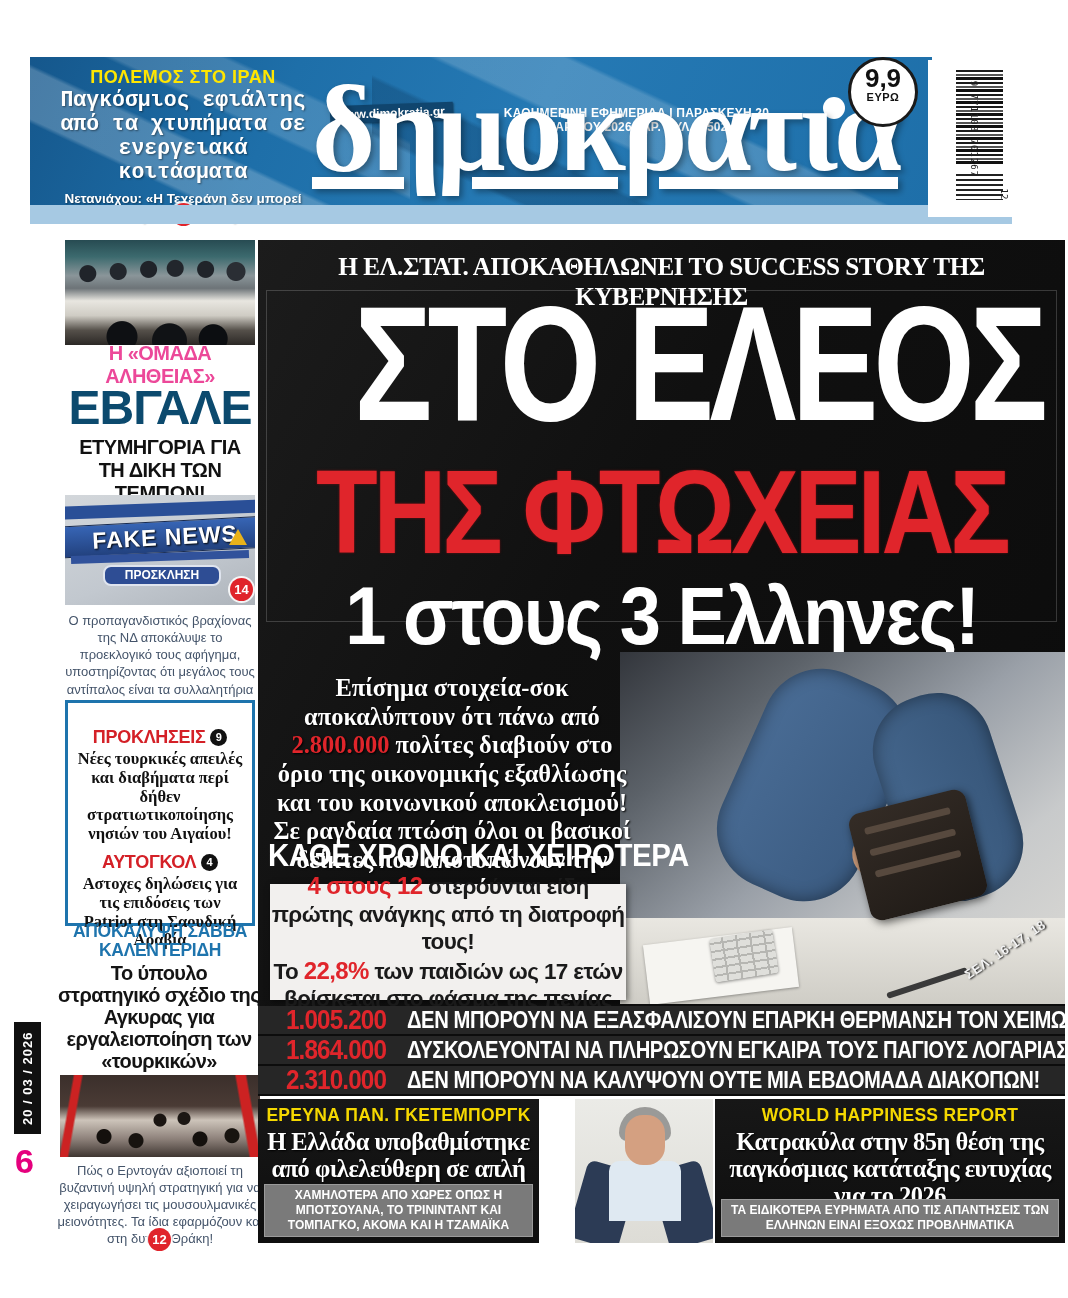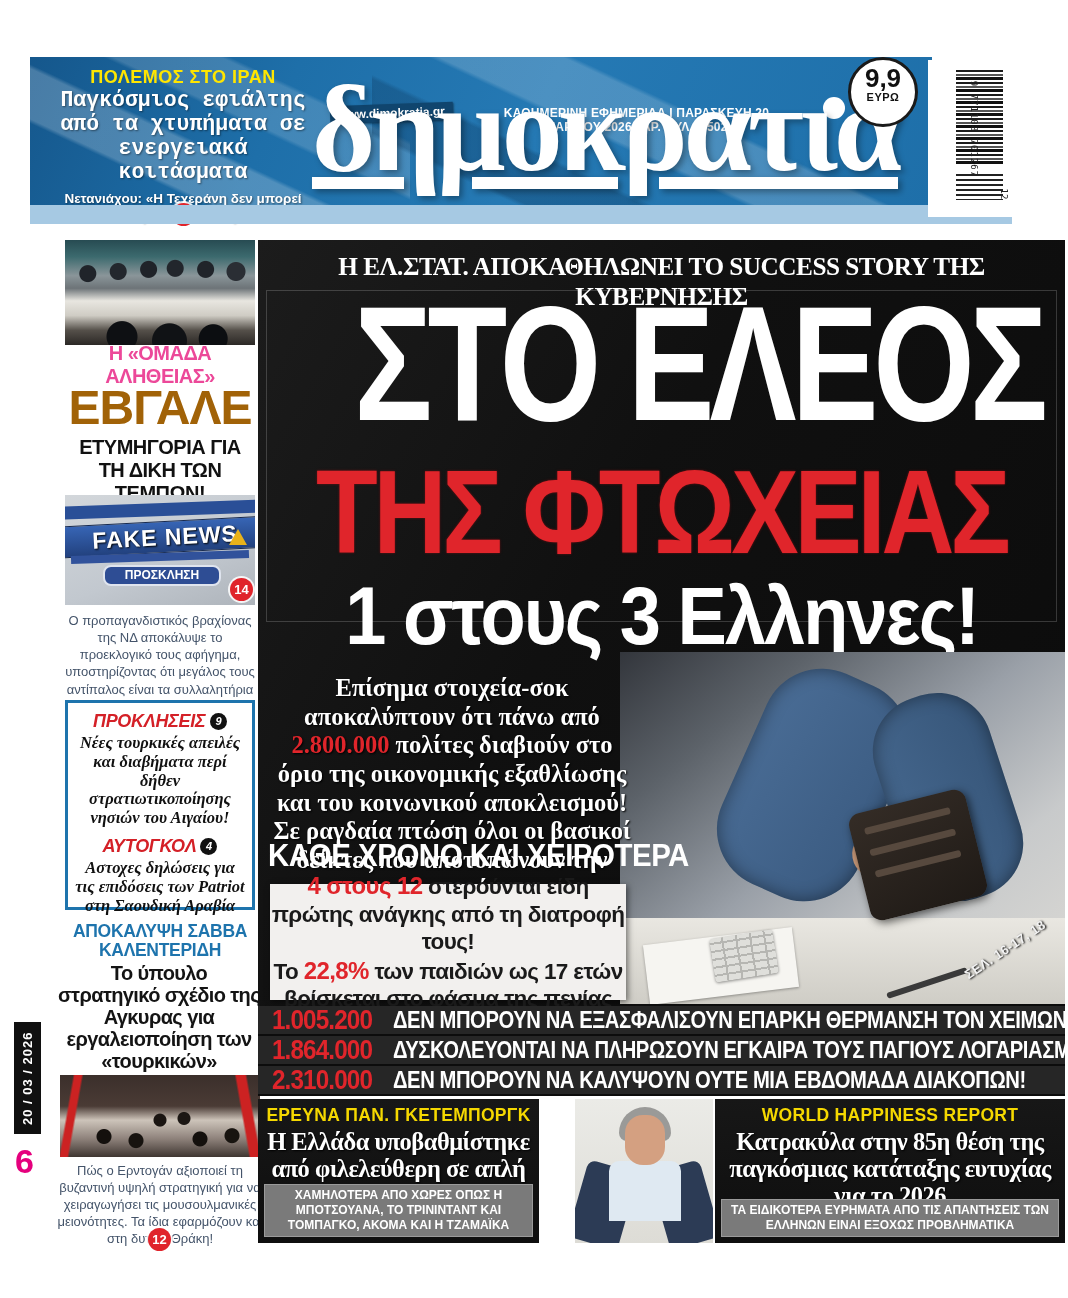--- a/index.html
+++ b/index.html
@@ -64,36 +64,36 @@
       radial-gradient(circle 9px at 28% 30%,#23272d 0 8px,transparent 9px),
       radial-gradient(circle 9px at 44% 28%,#1f2329 0 8px,transparent 9px),
       radial-gradient(circle 9px at 58% 27%,#22262c 0 8px,transparent 9px),
       radial-gradient(circle 9px at 74% 28%,#20242a 0 8px,transparent 9px),
       radial-gradient(circle 10px at 90% 30%,#2a2e34 0 9px,transparent 10px),
       radial-gradient(circle 16px at 30% 92%,#0e1013 0 15px,transparent 16px),
       radial-gradient(circle 18px at 55% 96%,#101215 0 17px,transparent 18px),
       radial-gradient(circle 15px at 78% 94%,#0c0e11 0 14px,transparent 15px),
       linear-gradient(180deg,#274b52 0%,#3c6a6e 16%,#8a9599 34%,#6d7478 46%,#e8e6e0 58%,#cfccc4 72%,#55504a 86%,#2b2825 100%);}
   .s1-kicker{top:342px;text-align:center;font-weight:bold;font-size:20px;color:#ec4899;letter-spacing:-.5px;}
-  .s1-big{top:380px;text-align:center;font-weight:bold;font-size:48px;color:#a16207;letter-spacing:-1px;}
+  .s1-big{top:380px;text-align:center;font-weight:bold;font-size:48px;color:#0c4a6e;letter-spacing:-1px;}
   .s1-tail{top:436px;text-align:center;font-weight:bold;font-size:20px;line-height:1.15;color:#111;letter-spacing:-.5px;}
   .photo-fake{top:495px;height:110px;background:linear-gradient(160deg,#d3d7db 0%,#c2c8cf 60%,#aeb4bb 100%);overflow:hidden;}
   .fn-topbar{position:absolute;left:-6px;top:8px;width:210px;height:13px;background:#2a4f97;transform:rotate(-2deg);
     color:#cdd9f2;font-weight:bold;font-size:8px;text-align:center;line-height:13px;letter-spacing:2px;}
   .fn-banner{position:absolute;left:-8px;top:26px;width:214px;height:30px;background:linear-gradient(180deg,#3765b5,#22417e);
     transform:rotate(-3deg);color:#fff;font-weight:bold;font-size:23px;text-align:center;line-height:30px;
     letter-spacing:1px;text-shadow:1px 1px 2px #000;border:1px solid #16294f;}
   .fn-sub{position:absolute;left:6px;top:58px;width:178px;height:8px;background:#31529b;transform:rotate(-2deg);}
   .fn-pill{position:absolute;left:38px;top:70px;width:114px;height:17px;background:#2e4d94;border:2px solid #dfe4ee;
     border-radius:8px;color:#fff;font-weight:bold;font-size:12px;text-align:center;line-height:17px;}
   .fn-badge{position:absolute;right:2px;bottom:4px;}
   .warn-tri{position:absolute;right:8px;top:34px;width:0;height:0;border-left:9px solid transparent;
     border-right:9px solid transparent;border-bottom:16px solid #e8b21a;}
   .s2-text{top:612px;text-align:center;font-size:13px;line-height:1.32;color:#44546a;}
-  .sb-box{top:700px;height:196px;border:3px solid #1e74ad;background:#fff;text-align:center;padding-top:8px;width:184px;font-style:italic;}
+  .sb-box{top:700px;height:196px;border:3px solid #1e74ad;background:#fff;text-align:center;padding-top:24px;width:184px;}
   .box-title{color:#d42027;font-weight:bold;font-size:18px;letter-spacing:-.3px;}
   .num-black{display:inline-block;background:#111;color:#fff;border-radius:50%;width:17px;height:17px;line-height:17px;
     font-size:11px;font-weight:bold;vertical-align:2px;}
   .box-text{font-family:"Liberation Serif",serif;font-weight:bold;font-size:16.5px;line-height:1.14;color:#111;
     margin:2px 6px 8px;}
   .s3-kicker{top:922px;text-align:center;color:#1e74ad;font-weight:bold;font-size:17.5px;line-height:1.1;letter-spacing:-.3px;}
   .s3-head{top:962px;left:58px !important;width:202px;text-align:center;font-weight:bold;font-size:20px;line-height:1.1;
     color:#141414;letter-spacing:-.6px;}
   .photo2{top:1075px;left:60px !important;width:200px;height:82px;overflow:hidden;
     background:
@@ -152,21 +152,21 @@
     box-shadow:0 1px 3px rgba(0,0,0,.35);}
   .pm-calc{position:absolute;left:92px;bottom:26px;width:64px;height:44px;background:#dfdfdb;border-radius:4px;transform:rotate(-9deg);
     background-image:repeating-linear-gradient(0deg,transparent 0 6px,#b6b6b2 6px 8px),repeating-linear-gradient(90deg,transparent 0 12px,#b6b6b2 12px 14px);
     box-shadow:0 1px 3px rgba(0,0,0,.4);}
   .pm-pen{position:absolute;right:96px;bottom:18px;width:84px;height:6px;background:#3a3a3a;border-radius:3px;transform:rotate(-18deg);}
   .page-ref{position:absolute;left:700px;top:702px;transform:rotate(-34deg);color:#f2f2f2;font-weight:bold;font-size:13px;
     text-shadow:1px 1px 2px #000;letter-spacing:.5px;}
 
   .stats{position:absolute;left:0;top:766px;width:807px;}
   .stat-row{height:28px;background:#262626;border-bottom:2px solid #0c0c0c;display:flex;align-items:center;
-    padding-left:14px;white-space:nowrap;}
+    padding-left:28px;white-space:nowrap;}
   .stat-num{color:#e0252b;font-weight:bold;font-size:27px;letter-spacing:-1px;margin-right:10px;
     transform:scaleX(.9);transform-origin:left;}
   .stat-text{color:#fff;font-weight:bold;font-size:23px;letter-spacing:-.5px;transform:scaleX(.88);transform-origin:left;}
 
   
   .b-box{position:absolute;top:1099px;height:144px;background:linear-gradient(180deg,#171717,#0e0e0e);
     color:#fff;text-align:center;overflow:hidden;}
   .b-left{left:258px;width:281px;}
   .b-right{left:715px;width:350px;}
   .b-kicker{color:#f5d800;font-weight:bold;font-size:17.5px;margin-top:6px;letter-spacing:.3px;}

